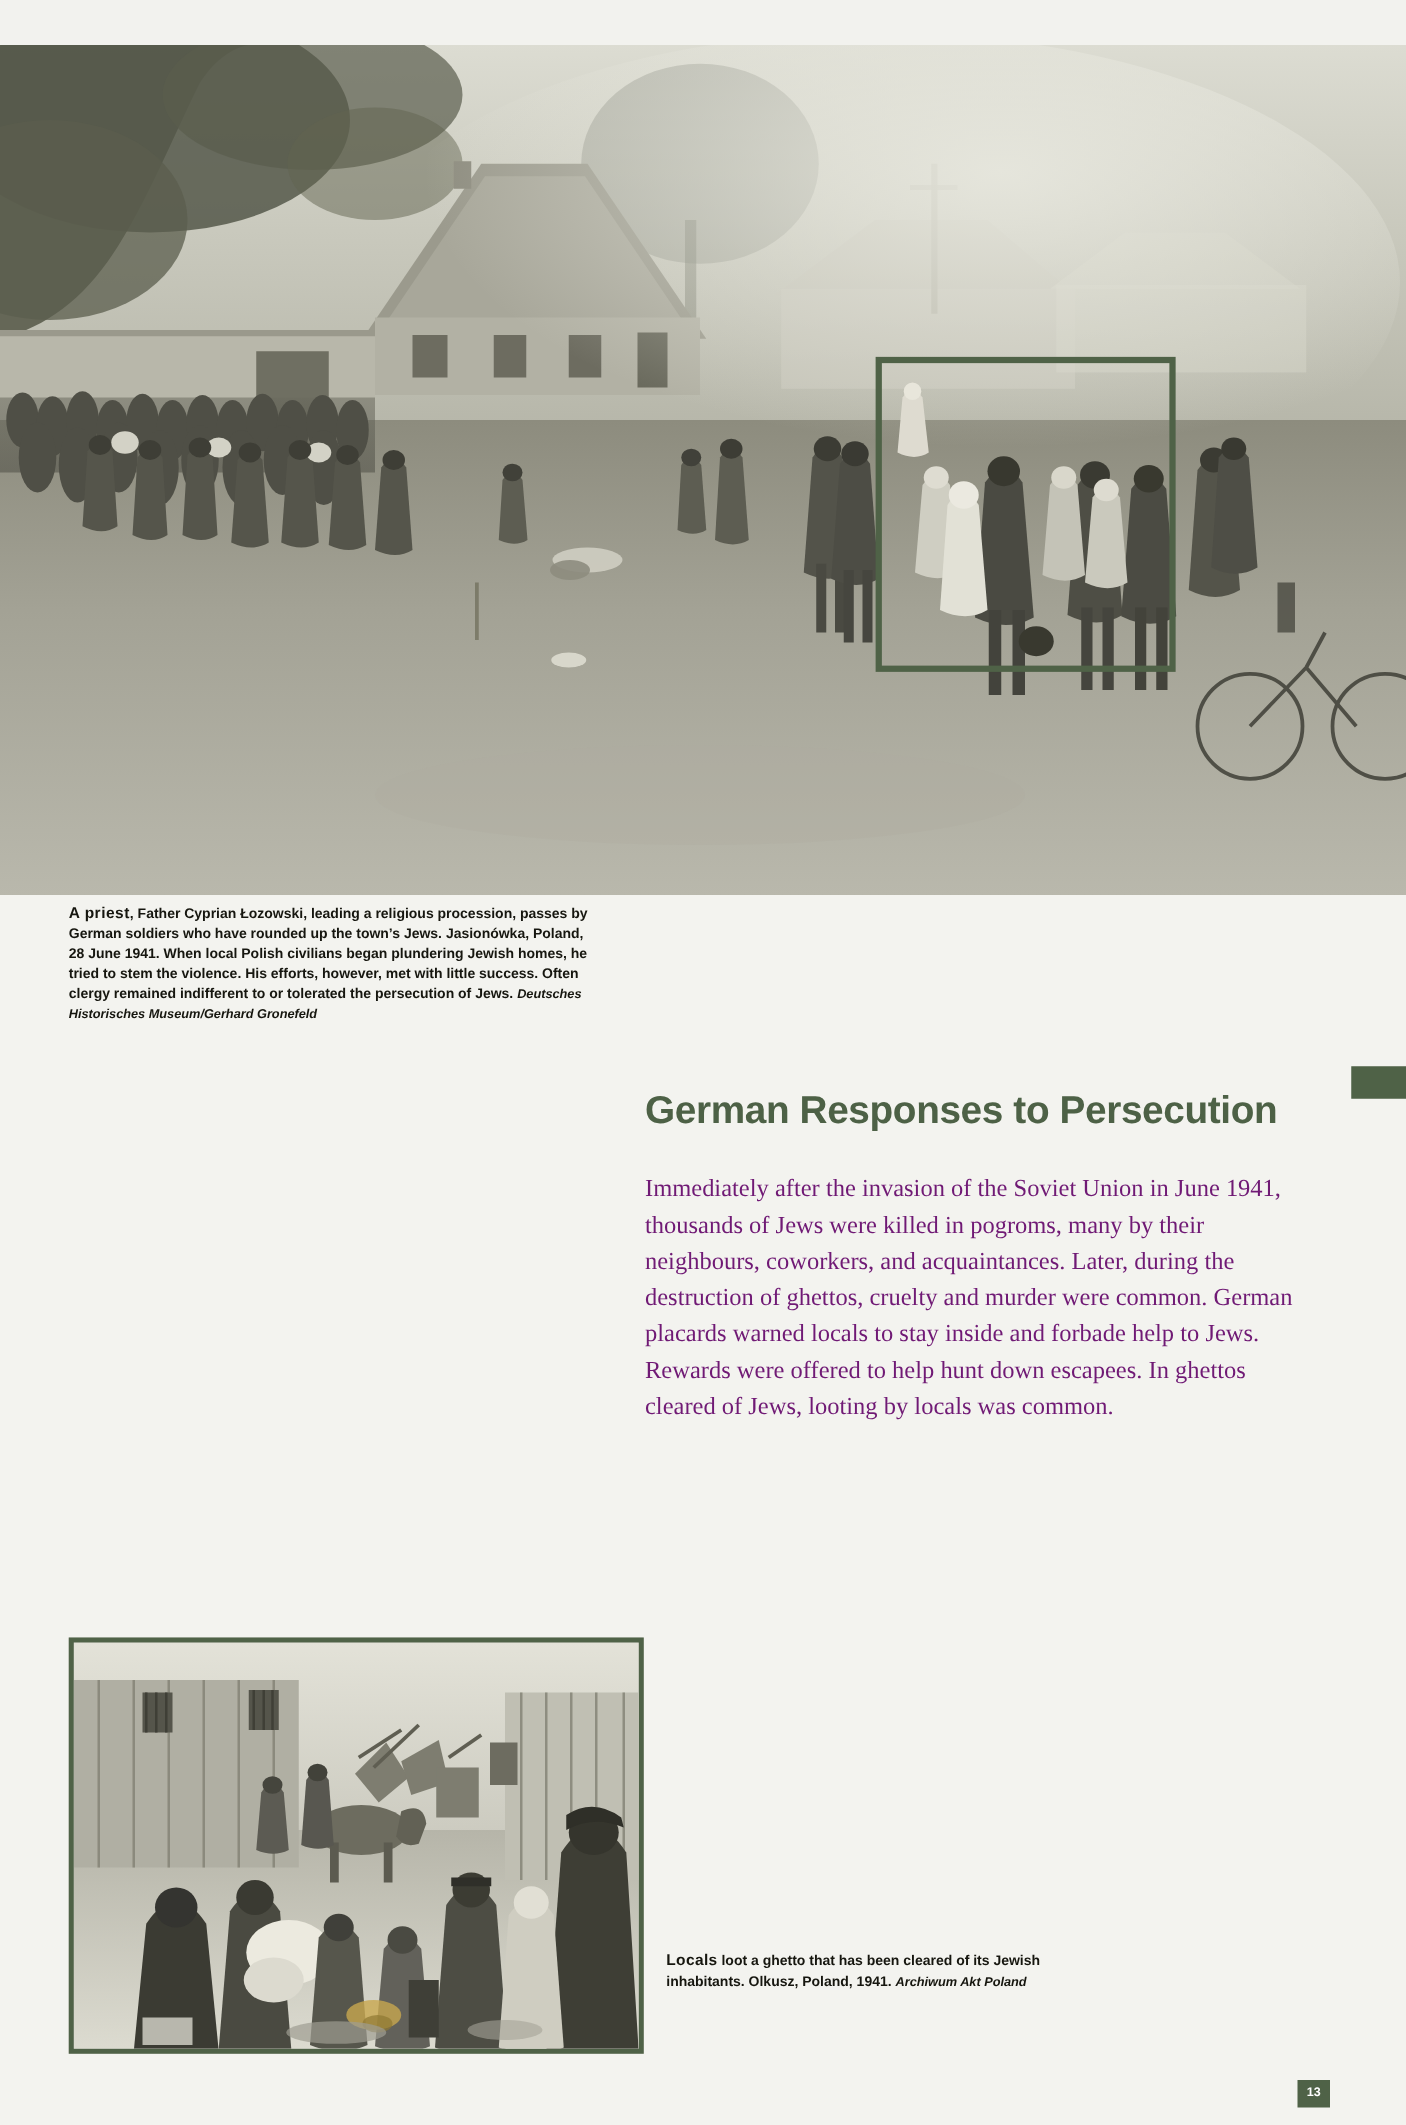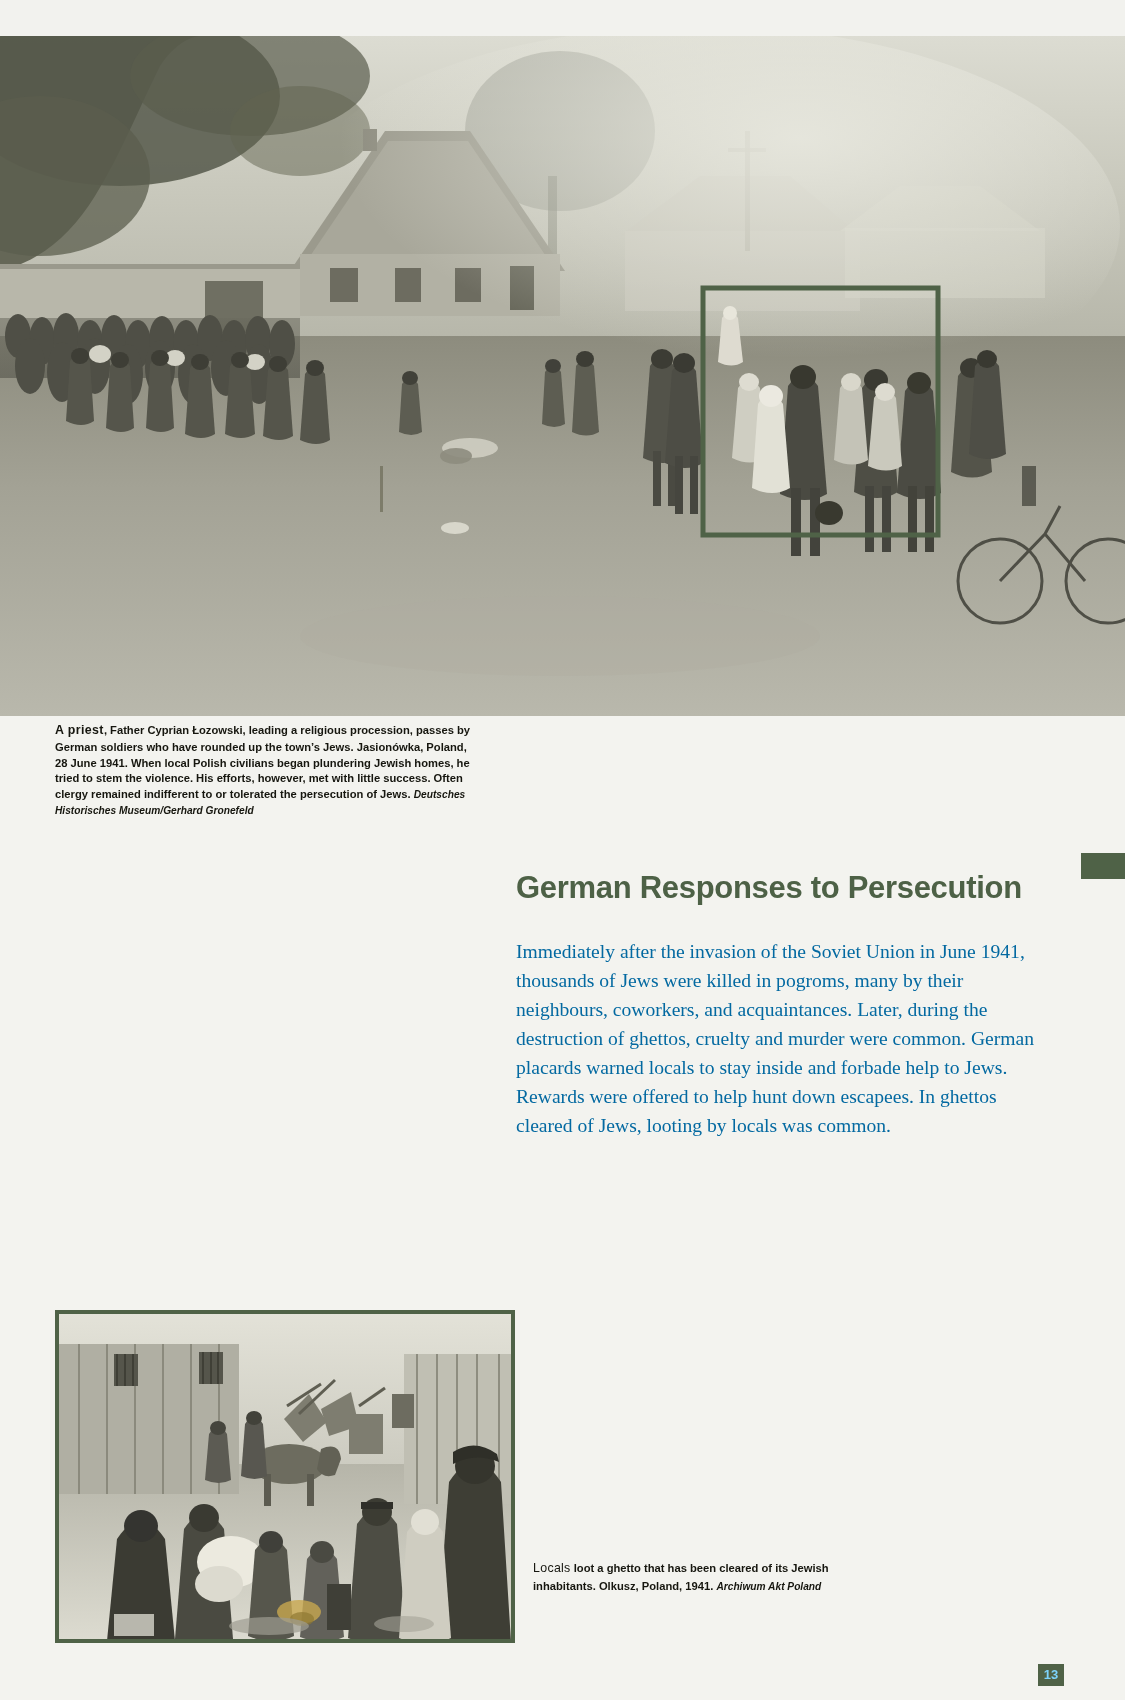--- a/index.html
+++ b/index.html
@@ -90,21 +90,21 @@
 
   
   .body-text {
     position: absolute;
     left: 516px;
     top: 882px;
     width: 518px;
     font-family: "Liberation Serif", serif;
     font-size: 19.6px;
     line-height: 1.48;
-    color: #0369a1;
+    color: #701a75;
     text-align: left;
   }
 
   
   .photo2 {
     position: absolute;
     left: 55px;
     top: 1274px;
     width: 460px;
     height: 333px;
@@ -127,34 +127,34 @@
     left: 533px;
     top: 1524px;
     width: 330px;
     font-size: 11.2px;
     line-height: 1.45;
     color: #16160f;
     font-weight: bold;
   }
   .photo2-caption .lead {
     font-size: 12.4px;
-    font-weight: normal;
+    font-weight: bold;
     letter-spacing: 0.3px;
   }
 
   
   .page-number {
     position: absolute;
     left: 1038px;
     top: 1628px;
     width: 26px;
     height: 22px;
     background: #4f6247;
-    color: #7dd3fc;
-    font-size: 13px;
+    color: #ffffff;
+    font-size: 10px;
     font-weight: bold;
     text-align: center;
     line-height: 22px;
   }
 </style>
 </head>
 <body>
 
 <div class="page">
 

